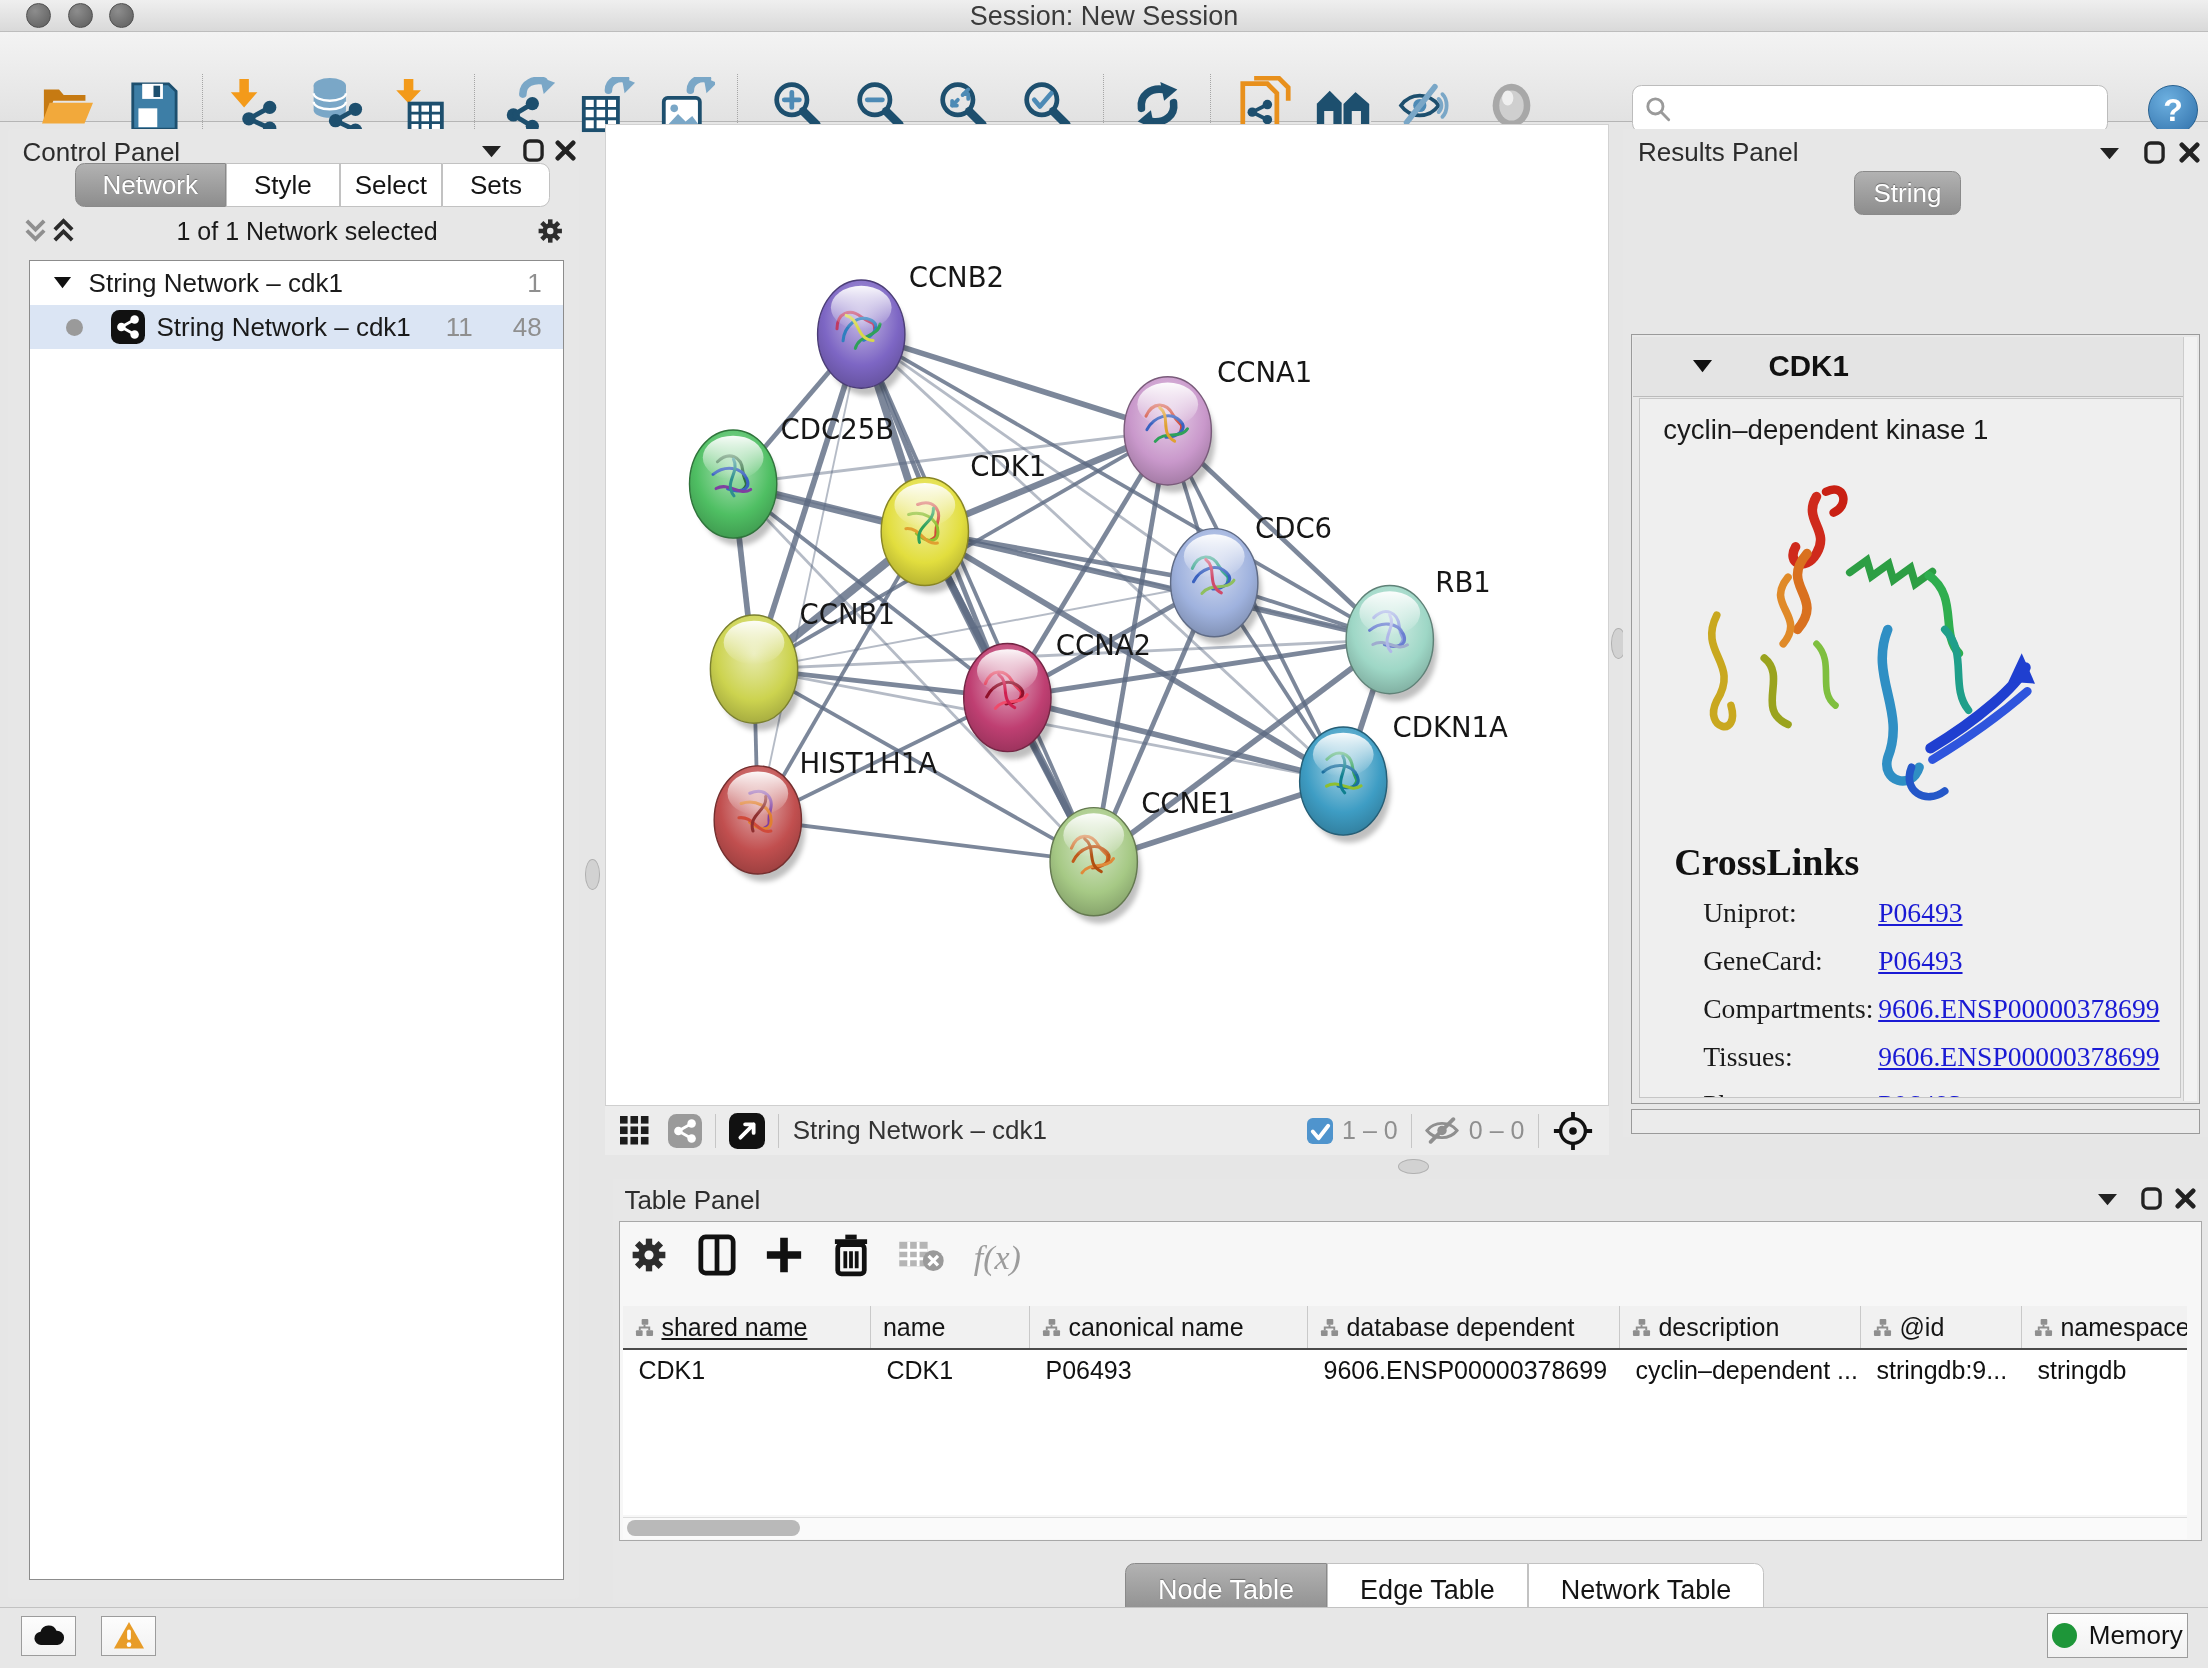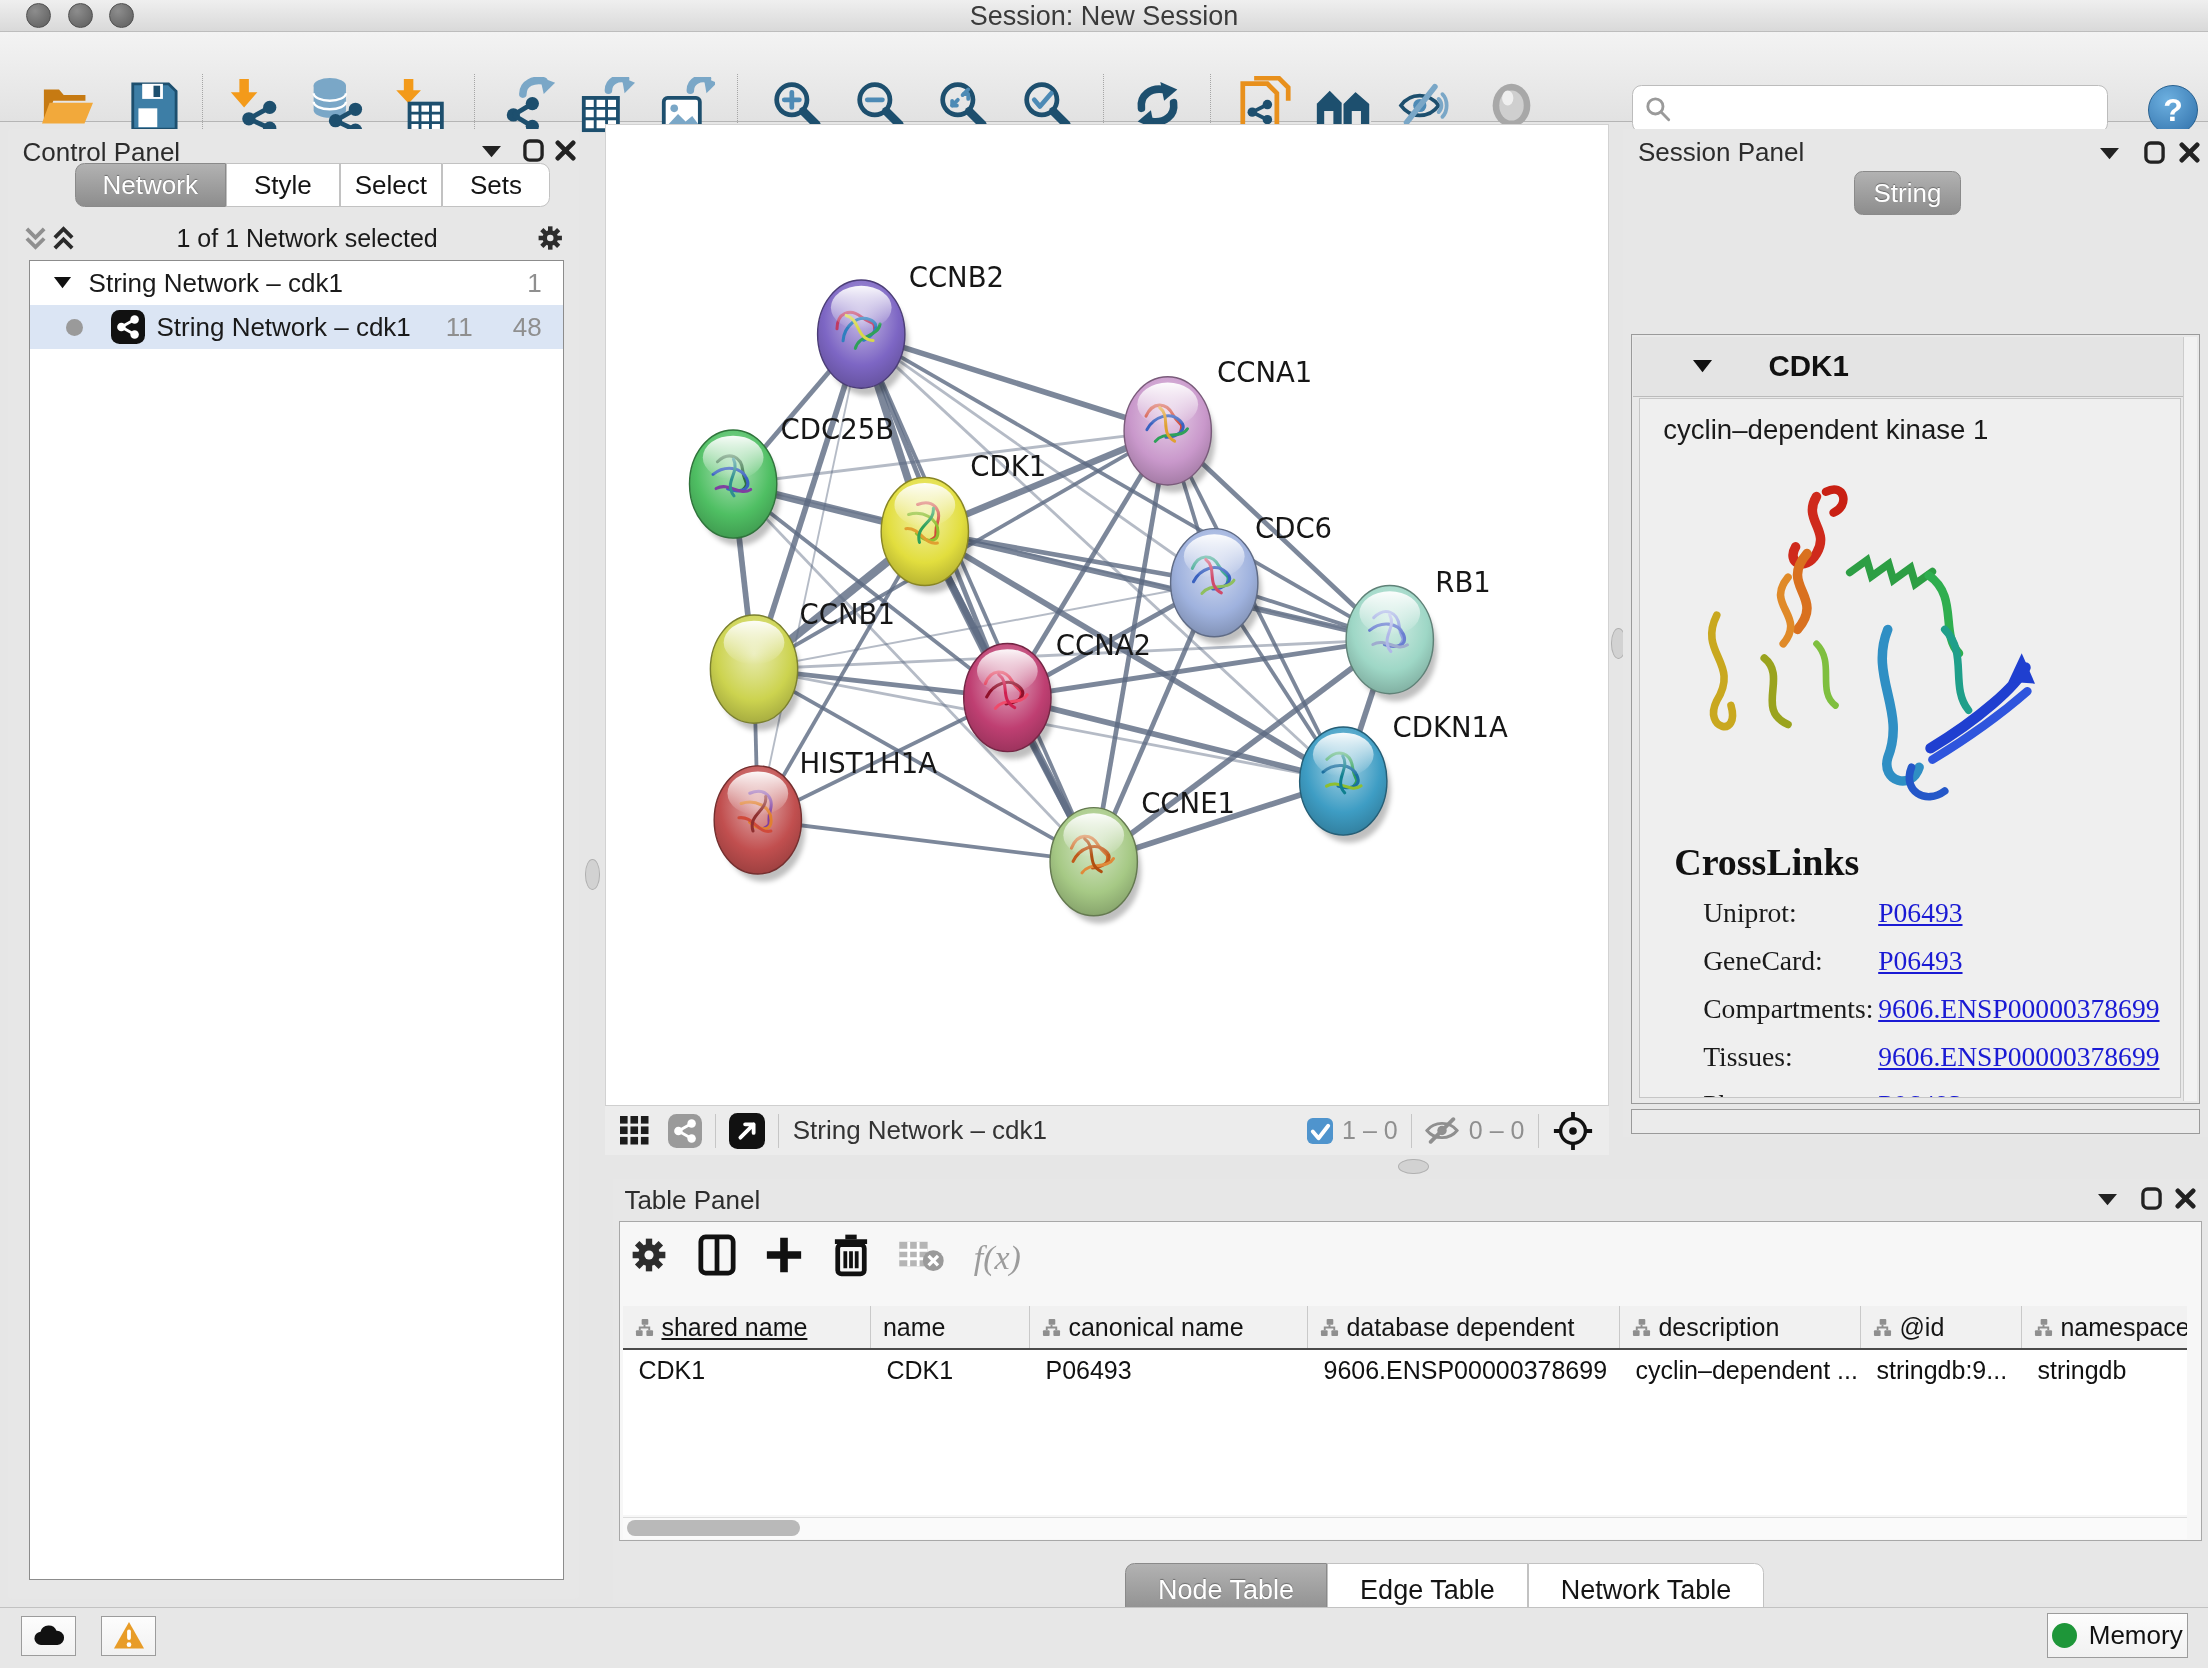--- a/index.html
+++ b/index.html
@@ -31,21 +31,21 @@
   
   .tab{display:inline-flex;align-items:center;justify-content:center;height:44px;
     background:#fff;border:1px solid #c2c2c2;color:#141414;font-size:26px;box-sizing:border-box;}
   .tab.active{background:linear-gradient(#b2b2b2,#8d8d8d);color:#fff;border-color:#8a8a8a;
     text-shadow:0 -1px 1px rgba(0,0,0,.35);}
   
   .cpanel{left:7.6px;top:129px;width:571px;height:1470px;background:#e7e7e7;border-radius:3.8px;}
   .ctabs{position:absolute;left:67px;top:34px;display:flex;}
   .ctabs .tab:first-child{border-radius:9.5px 0 0 9.5px;}
   .ctabs .tab:last-child{border-radius:0 9.5px 9.5px 0;}
-  .cstatus{position:absolute;left:13.3px;top:88px;width:544px;height:42px;display:flex;align-items:center;}
+  .cstatus{position:absolute;left:13.3px;top:88px;width:544px;height:42px;display:flex;align-items:flex-start;}
   .netlist{position:absolute;left:21px;top:131px;width:535px;height:1320px;background:#fff;
     border:1.9px solid #8c8c8c;box-sizing:border-box;}
   .trow{position:relative;height:44px;display:flex;align-items:center;font-size:26px;}
   .trow.selected{background:#dbe5f4;}
   .count{color:#8f8f8f;}
   
   .netcanvas{left:605px;top:124px;width:1004px;height:982px;background:#ffffff;border:1px solid #d2d2d2;box-sizing:border-box;}
   .navbar{left:605px;top:1105px;width:1004px;height:49px;background:#ececec;border-top:1px solid #cfcfcf;
     display:flex;align-items:center;}
   .nsep{width:0;height:34px;border-left:1px solid #c6c6c6;margin:0 13.3px;}
@@ -616,21 +616,21 @@
   <span class="navgray" style="margin-left:9.5px">0 – 0</span>
   <span class="nsep"></span>
   <svg width="42" height="42" viewBox="0 0 44 44" style="margin-right:15px">
     <circle cx="22" cy="22" r="13" fill="none" stroke="#111" stroke-width="3.5"></circle>
     <circle cx="22" cy="22" r="4" fill="#111"></circle>
     <path d="M22 2v8M22 34v8M2 22h8M34 22h8" stroke="#111" stroke-width="4"></path>
   </svg>
 </div>
 
 <div class="abs rpanel">
-  <span class="abs panel-title" style="left:15px;top:7.6px">Session Panel</span>
+  <span class="abs panel-title" style="left:15px;top:7.6px">Results Panel</span>
   <div class="hctl" style="left:472px;top:11.4px">
     <svg width="21" height="13.3" viewBox="0 0 22 14">
         <path d="M1 1l10 12L21 1z" fill="#222"></path>
       </svg>
   </div>
   <div class="hctl" style="left:517px;top:9.5px">
     <svg width="21" height="23" viewBox="0 0 22 24">
         <rect x="2" y="2" width="18" height="20" rx="5" fill="none" stroke="#222" stroke-width="3.5"></rect>
       </svg>
   </div>

